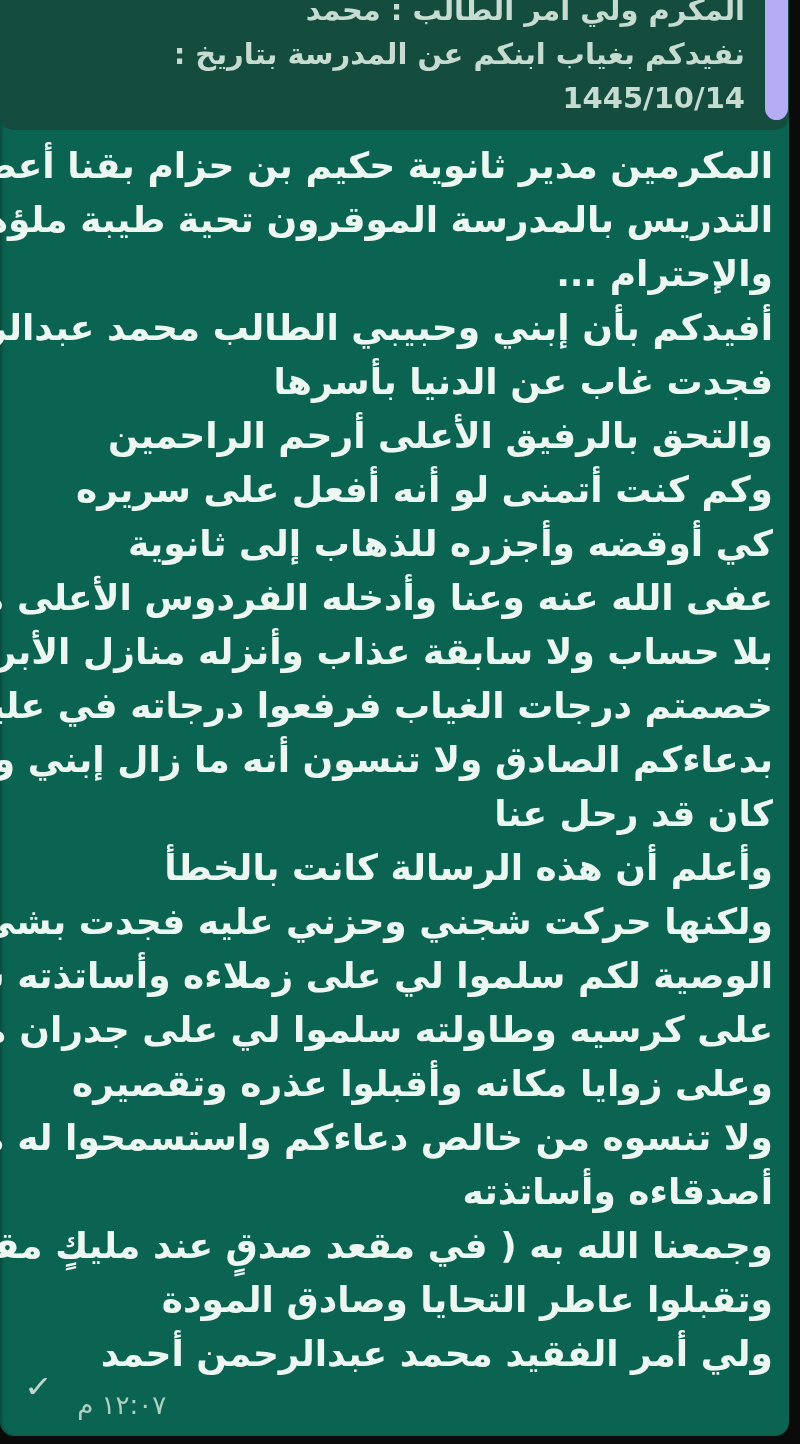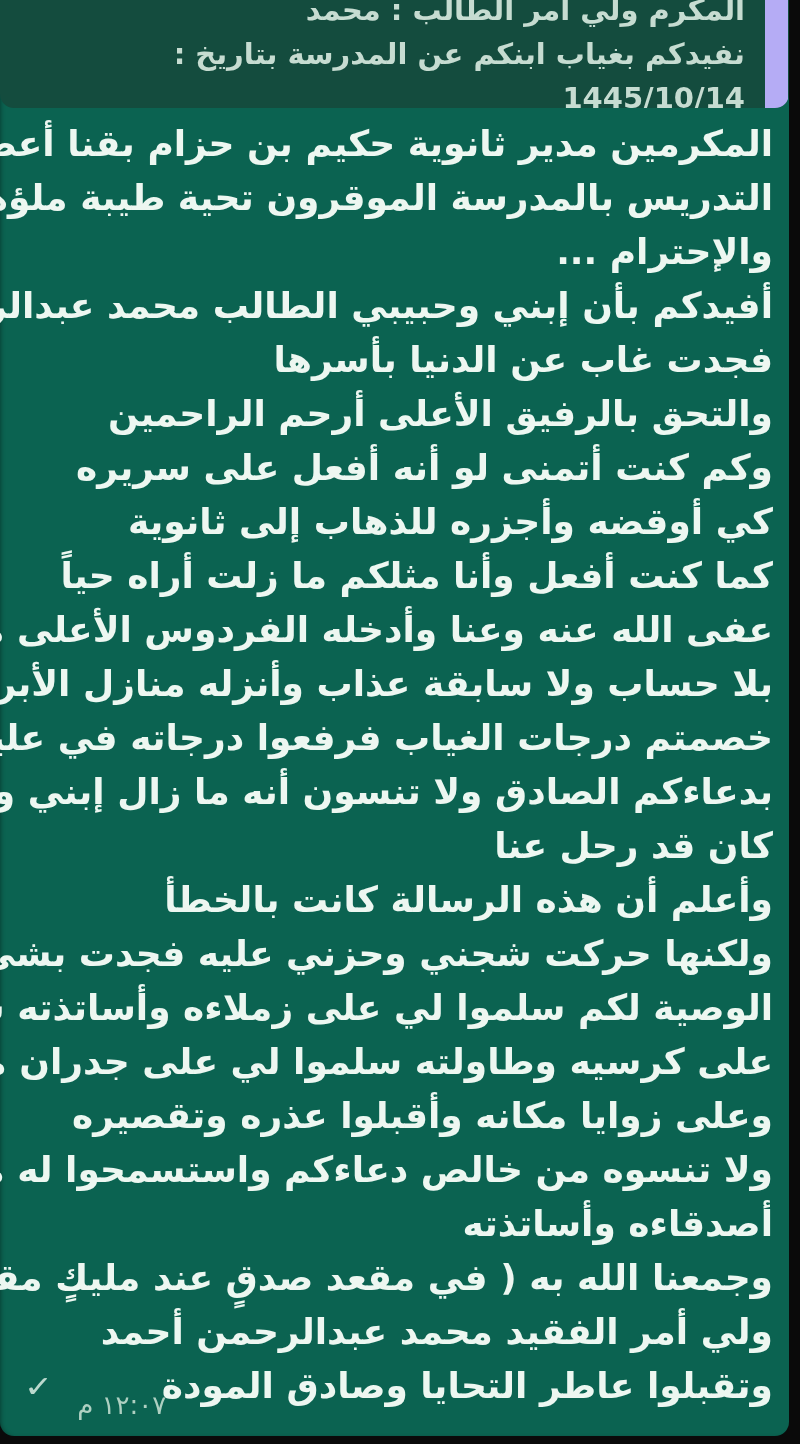--- a/index.html
+++ b/index.html
@@ -11,21 +11,21 @@
   
   .bubble {
     position:absolute; top:0; left:0; width:789px; height:1436px;
     background:#0b6351;
     border-bottom-right-radius:14px; border-bottom-left-radius:14px;
     box-shadow: inset 3px 0 4px -2px rgba(0,0,0,.35);
   }
 
   
   .quote {
-    position:relative; width:100%; height:108px;
+    position:relative; width:100%; height:130px;
     background:#144c3e;
     border-radius:0 0 14px 14px;
     overflow:hidden;
   }
   .quote-bar {
     position:absolute; top:-6px; right:1px; width:23px; height:126px;
     background:#b5acf5;
     border-radius:6px 6px 12px 12px;
   }
   .quote-text {
@@ -80,36 +80,35 @@
 
     <div class="msg">
       <div>المكرمين مدير ثانوية حكيم بن حزام بقنا أعضاء هيئة</div>
       <div>التدريس بالمدرسة الموقرون تحية طيبة ملؤها المحبة</div>
       <div>والإحترام ...</div>
       <div>أفيدكم بأن إبني وحبيبي الطالب محمد عبدالرحمن</div>
       <div>فجدت غاب عن الدنيا بأسرها</div>
       <div>والتحق بالرفيق الأعلى أرحم الراحمين</div>
       <div>وكم كنت أتمنى لو أنه أفعل على سريره</div>
       <div>كي أوقضه وأجزره للذهاب إلى ثانوية</div>
-      <div>كما كنت أفعل وأنا مثلكم ما زلت أراه حياً</div>
       <div>عفى الله عنه وعنا وأدخله الفردوس الأعلى من الجنة</div>
       <div>بلا حساب ولا سابقة عذاب وأنزله منازل الأبرار ، وإن</div>
       <div>خصمتم درجات الغياب فرفعوا درجاته في عليين</div>
       <div>بدعاءكم الصادق ولا تنسون أنه ما زال إبني وإبنكم وإن</div>
       <div>كان قد رحل عنا</div>
       <div>وأعلم أن هذه الرسالة كانت بالخطأ</div>
       <div>ولكنها حركت شجني وحزني عليه فجدت بشيء من</div>
       <div>الوصية لكم سلموا لي على زملاءه وأساتذته سلموا لي</div>
       <div>على كرسيه وطاولته سلموا لي على جدران مدرسته</div>
       <div>وعلى زوايا مكانه وأقبلوا عذره وتقصيره</div>
       <div>ولا تنسوه من خالص دعاءكم واستسمحوا له من كل</div>
       <div>أصدقاءه وأساتذته</div>
       <div>وجمعنا الله به ( في مقعد صدقٍ عند مليكٍ مقتدر )</div>
+      <div>وتقبلوا عاطر التحايا وصادق المودة</div>
       <div>ولي أمر الفقيد محمد عبدالرحمن أحمد</div>
-      <div>وتقبلوا عاطر التحايا وصادق المودة</div>
     </div>
 
     <div class="meta">
       <span class="check">✓</span>
       <span class="time">١٢:٠٧ م</span>
     </div>
 
   </div>
 
   <div class="edge-right"></div>

